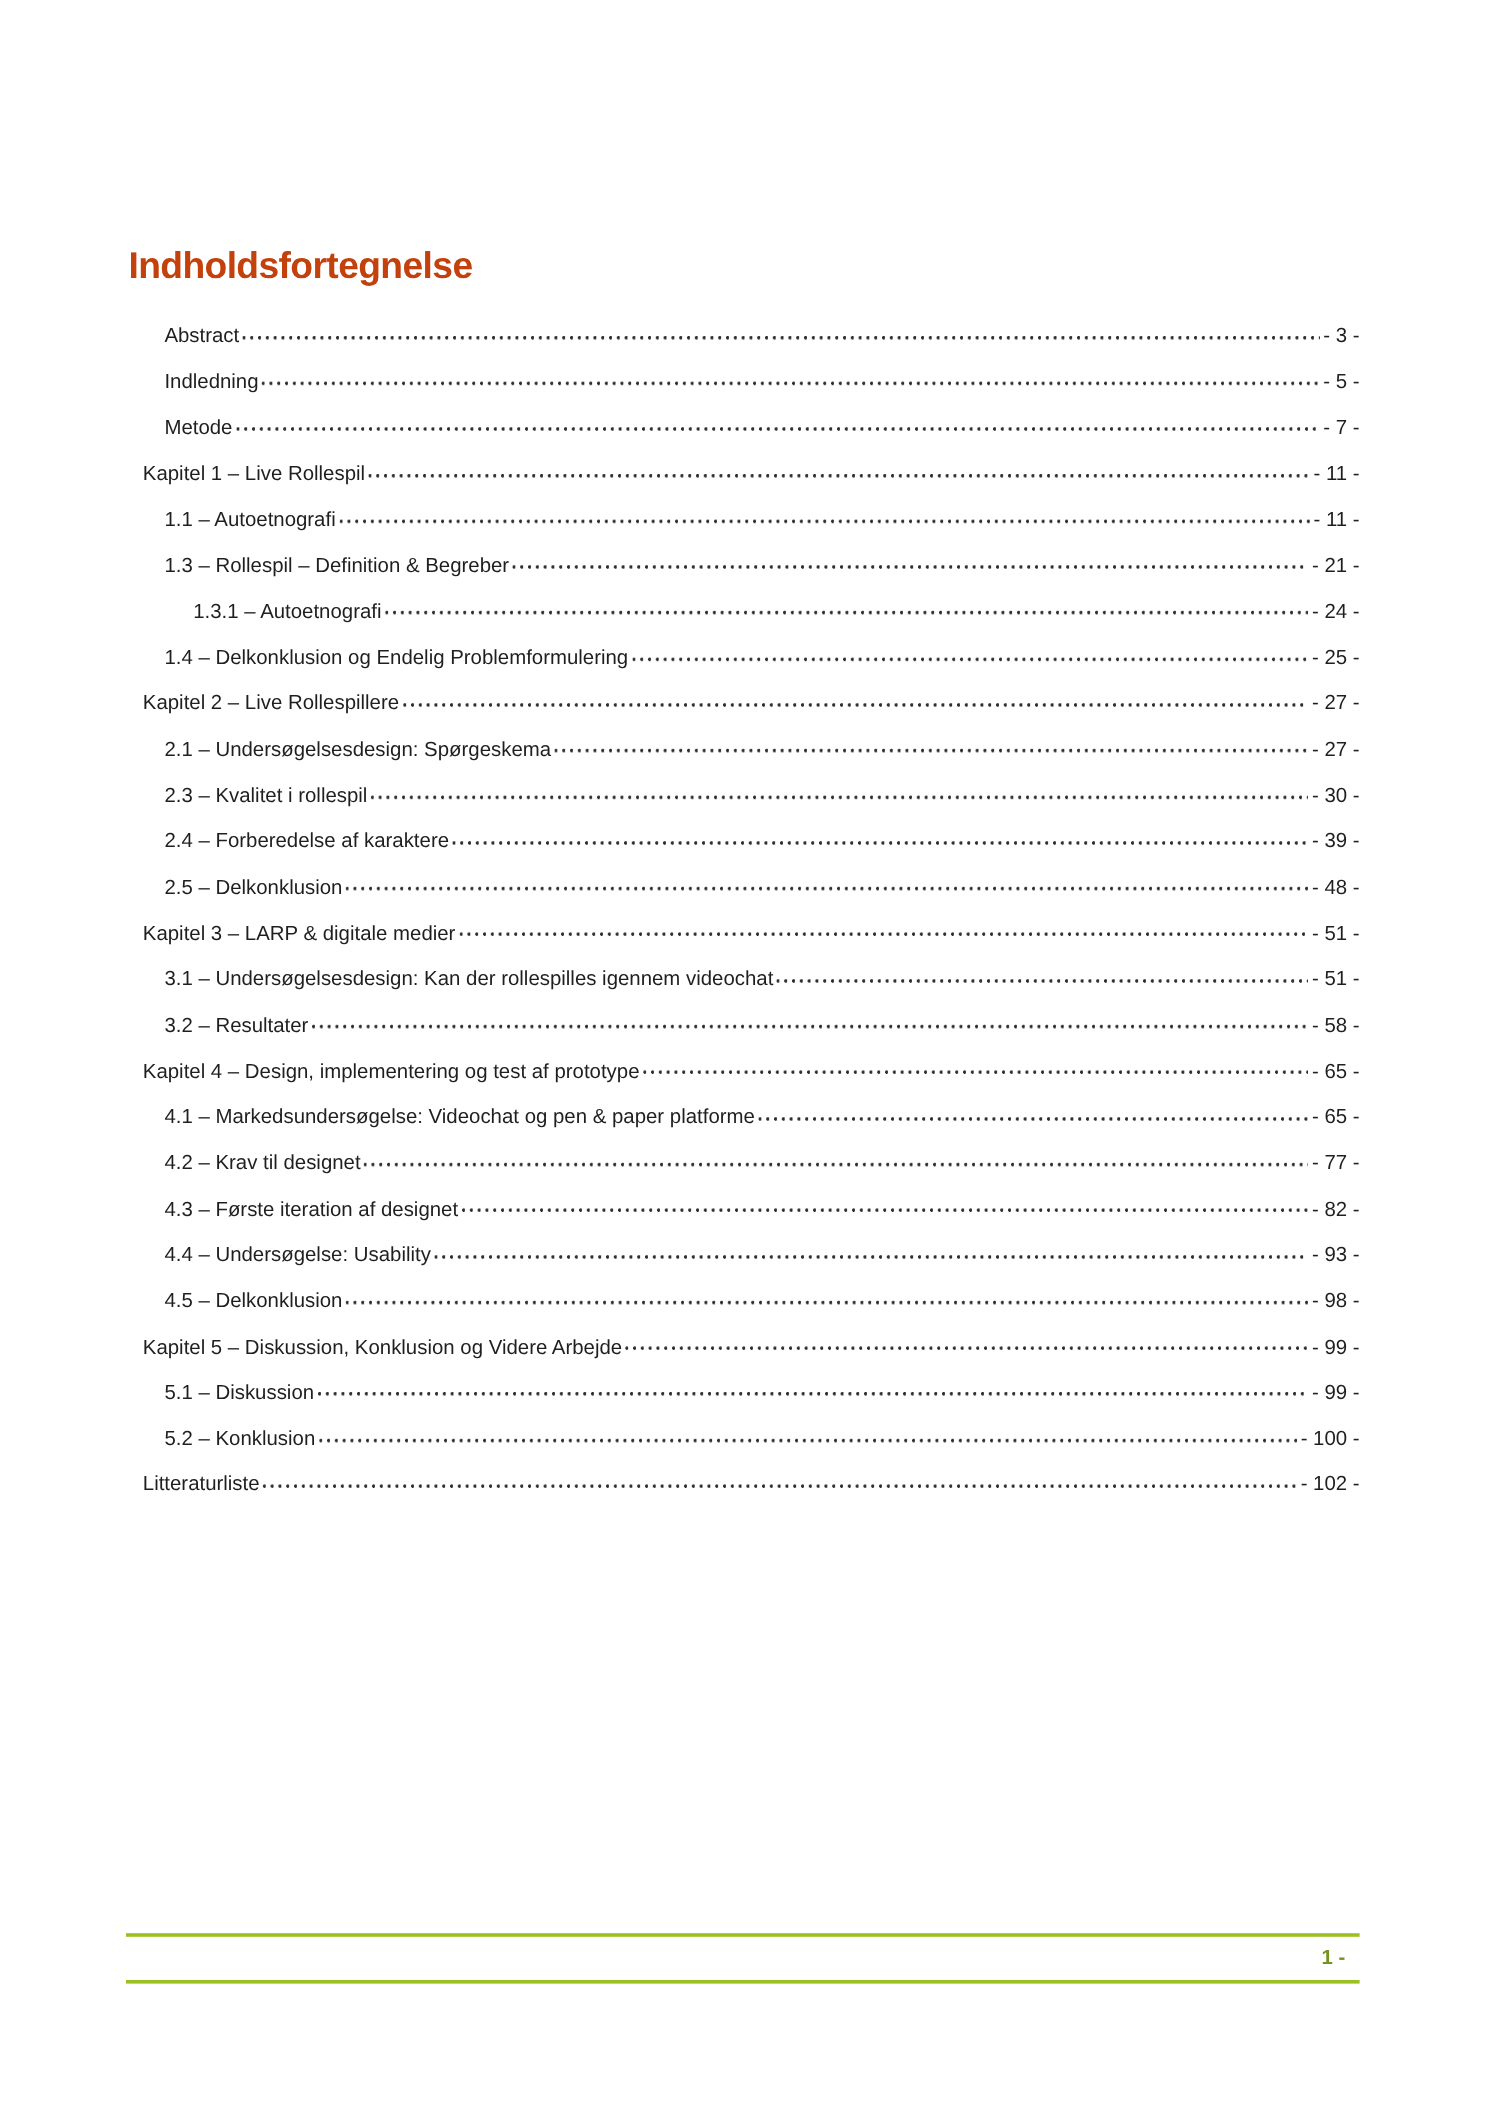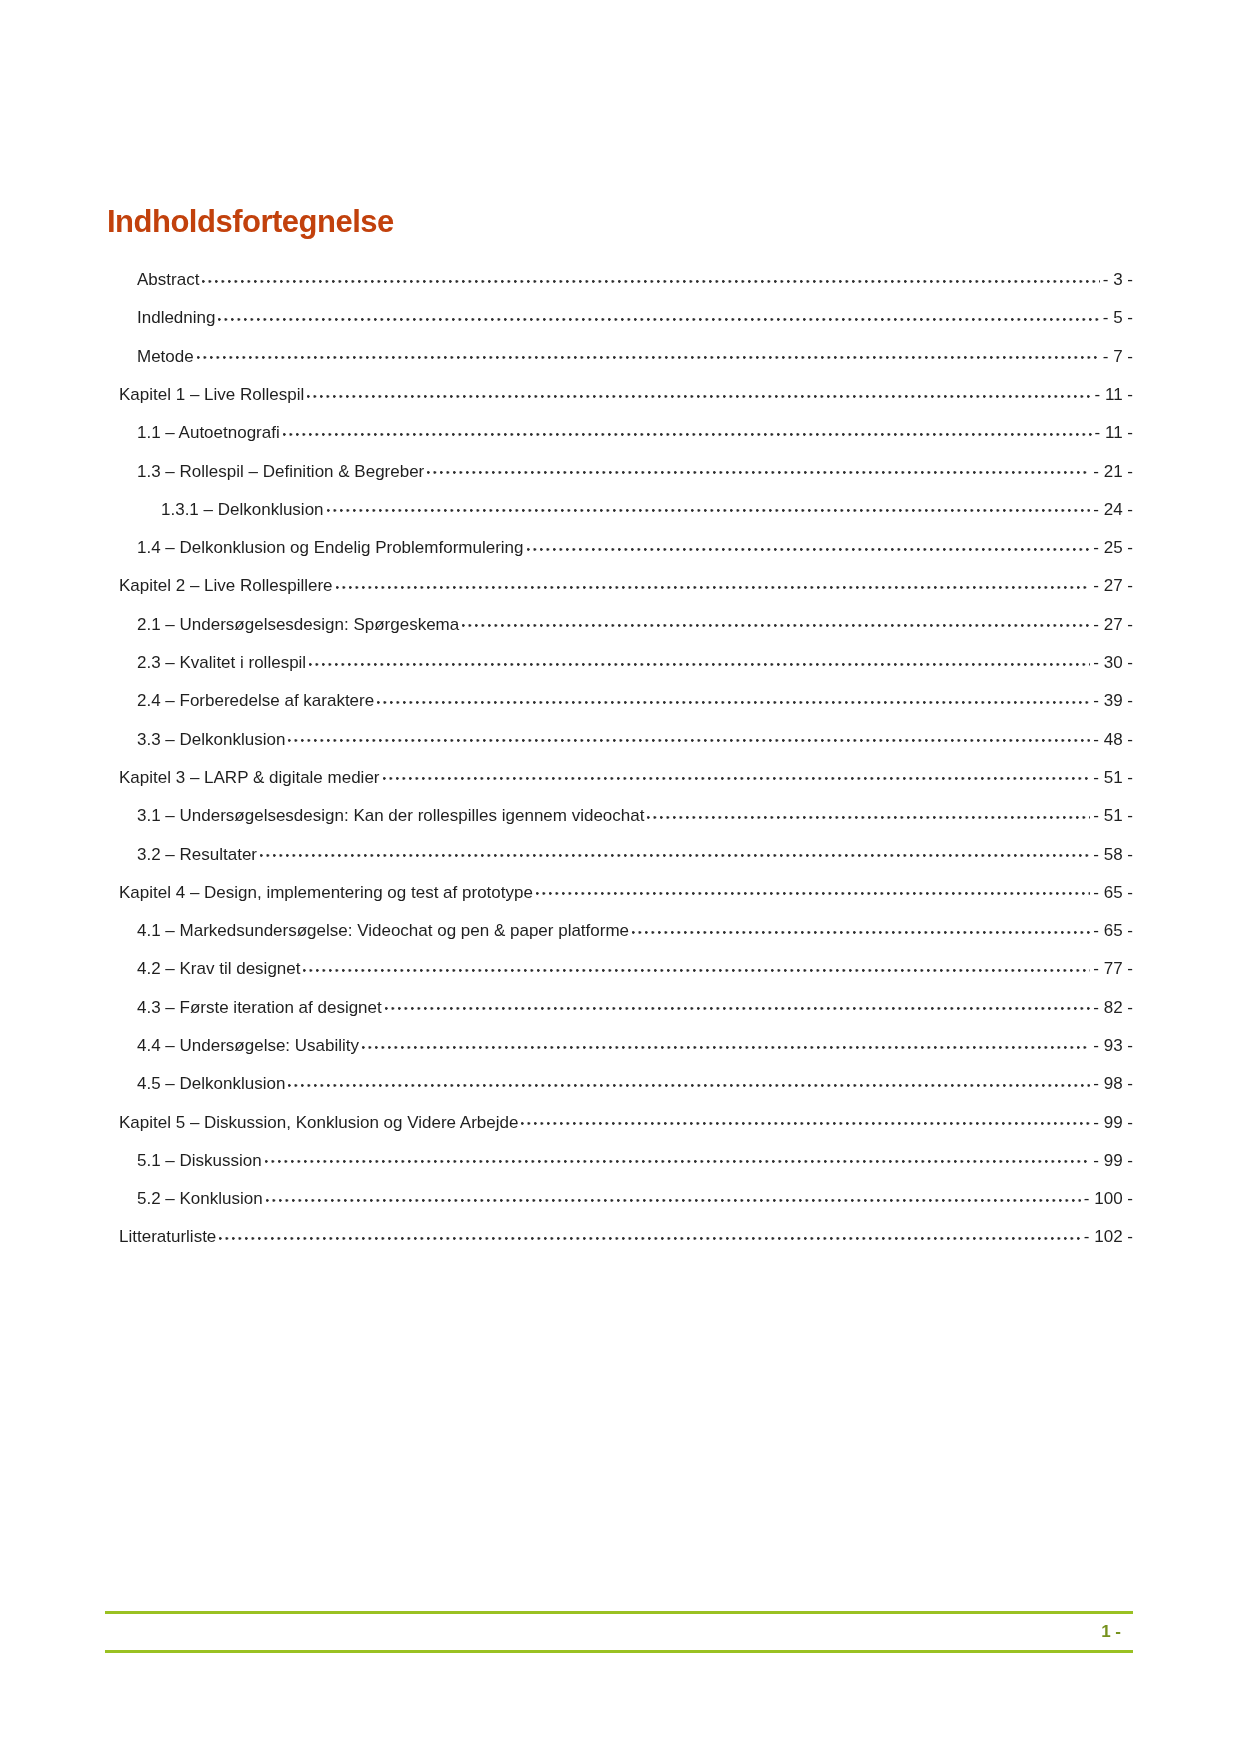--- a/index.html
+++ b/index.html
@@ -111,21 +111,21 @@
     </div>
 
 
     <div class="toc-row level-1">
       <span class="toc-label">1.3 – Rollespil – Definition &amp; Begreber</span>
       <span class="toc-dots"></span>
       <span class="toc-page">- 21 -</span>
     </div>
 
     <div class="toc-row level-2">
-      <span class="toc-label">1.3.1 – Delkonklusion</span>
+      <span class="toc-label">1.3.1 – Autoetnografi</span>
       <span class="toc-dots"></span>
       <span class="toc-page">- 24 -</span>
     </div>
 
     <div class="toc-row level-1">
       <span class="toc-label">1.4 – Delkonklusion og Endelig Problemformulering</span>
       <span class="toc-dots"></span>
       <span class="toc-page">- 25 -</span>
     </div>
 
@@ -148,21 +148,21 @@
       <span class="toc-page">- 30 -</span>
     </div>
 
     <div class="toc-row level-1">
       <span class="toc-label">2.4 – Forberedelse af karaktere</span>
       <span class="toc-dots"></span>
       <span class="toc-page">- 39 -</span>
     </div>
 
     <div class="toc-row level-1">
-      <span class="toc-label">3.3 – Delkonklusion</span>
+      <span class="toc-label">2.5 – Delkonklusion</span>
       <span class="toc-dots"></span>
       <span class="toc-page">- 48 -</span>
     </div>
 
     <div class="toc-row level-0">
       <span class="toc-label">Kapitel 3 – LARP &amp; digitale medier</span>
       <span class="toc-dots"></span>
       <span class="toc-page">- 51 -</span>
     </div>
 

